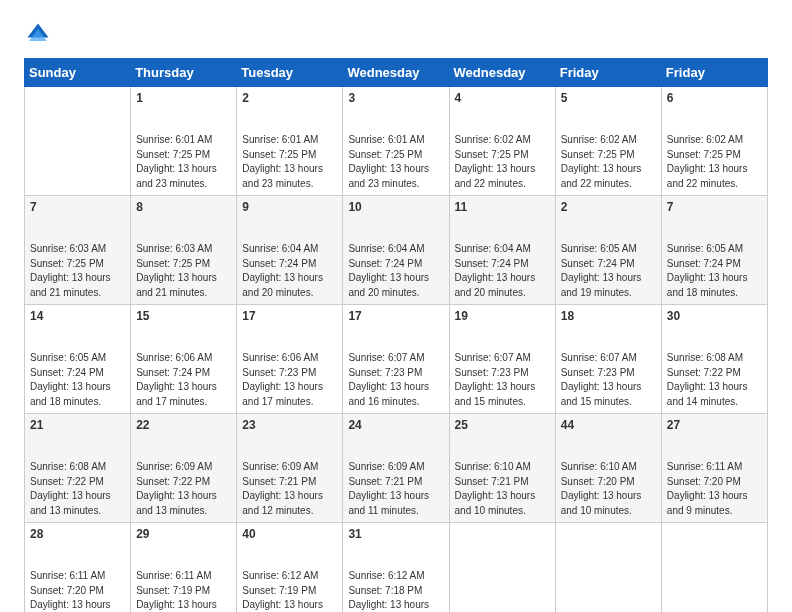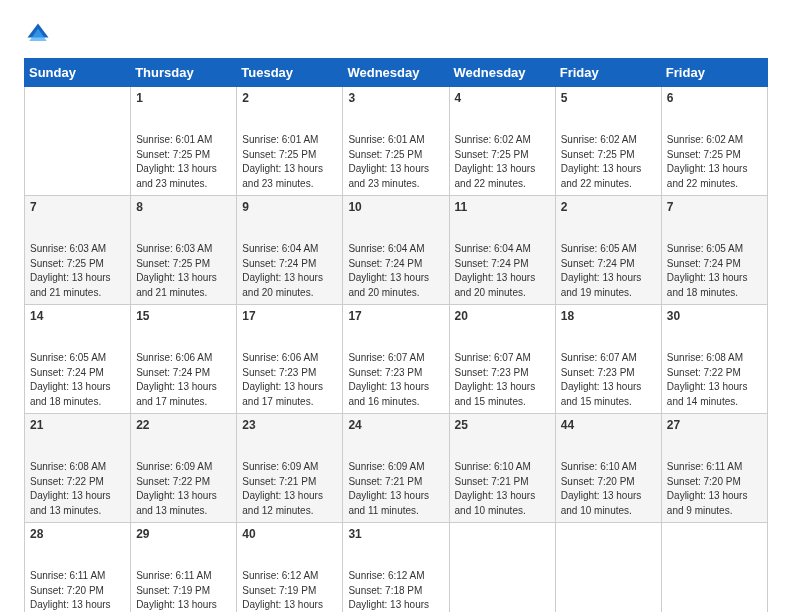--- a/index.html
+++ b/index.html
@@ -230,21 +230,21 @@
 Sunset: 7:23 PM
 Daylight: 13 hours and 17 minutes.</div>
         </td>
         <td>
           <span class="day-num">17</span>
           <div class="day-info" style="white-space: pre-line;">Sunrise: 6:07 AM
 Sunset: 7:23 PM
 Daylight: 13 hours and 16 minutes.</div>
         </td>
         <td>
-          <span class="day-num">20</span>
+          <span class="day-num">19</span>
           <div class="day-info" style="white-space: pre-line;">Sunrise: 6:07 AM
 Sunset: 7:23 PM
 Daylight: 13 hours and 15 minutes.</div>
         </td>
         <td>
           <span class="day-num">18</span>
           <div class="day-info" style="white-space: pre-line;">Sunrise: 6:07 AM
 Sunset: 7:23 PM
 Daylight: 13 hours and 15 minutes.</div>
         </td>

